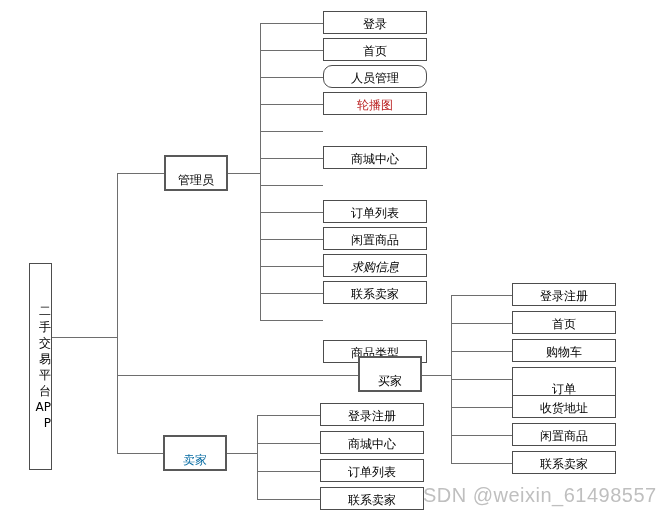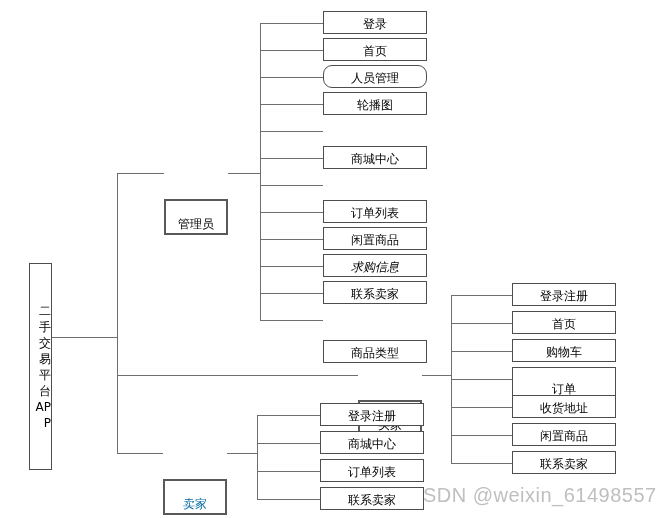--- a/index.html
+++ b/index.html
@@ -20,21 +20,20 @@
     align-items: flex-end;
     justify-content: center;
     font-size: 12px;
     color: #000000;
     text-align: center;
     white-space: nowrap;
   }
   .branch-node {
     border-width: 2px;
     border-color: #595959;
-    margin-top: 44px;
   }
   .root-node {
     flex-direction: column;
     line-height: 16px;
   }
   .root-node span { display: block; }
   .line {
     position: absolute;
     background: #6e6e6e;
   }
@@ -77,21 +76,21 @@
     </div>
     <div class="line" style="left: 260px; top: 50px; width: 63px; height: 1px; background: rgb(110, 110, 110);"></div>
     <div class="node" style="left: 323px; top: 38px; width: 104px; height: 23px; border-color: rgb(77, 77, 77); color: rgb(0, 0, 0);">
       <span>首页</span>
     </div>
     <div class="line" style="left: 260px; top: 77px; width: 63px; height: 1px; background: rgb(110, 110, 110);"></div>
     <div class="node" style="left: 323px; top: 65px; width: 104px; height: 23px; border-color: rgb(77, 77, 77); color: rgb(0, 0, 0); border-radius: 9px;">
       <span>人员管理</span>
     </div>
     <div class="line" style="left: 260px; top: 104px; width: 63px; height: 1px; background: rgb(110, 110, 110);"></div>
-    <div class="node" style="left: 323px; top: 92px; width: 104px; height: 23px; border-color: rgb(77, 77, 77); color: #000000;">
+    <div class="node" style="left: 323px; top: 92px; width: 104px; height: 23px; border-color: rgb(77, 77, 77); color: #b91c1c;">
       <span>轮播图</span>
     </div>
     <div class="line" style="left: 260px; top: 131px; width: 63px; height: 1px; background: rgb(110, 110, 110);"></div>
     <div class="line" style="left: 260px; top: 158px; width: 63px; height: 1px; background: rgb(110, 110, 110);"></div>
     <div class="node" style="left: 323px; top: 146px; width: 104px; height: 23px; border-color: rgb(77, 77, 77); color: rgb(0, 0, 0);">
       <span>商城中心</span>
     </div>
     <div class="line" style="left: 260px; top: 185px; width: 63px; height: 1px; background: rgb(110, 110, 110);"></div>
     <div class="line" style="left: 260px; top: 212px; width: 63px; height: 1px; background: rgb(110, 110, 110);"></div>
     <div class="node" style="left: 323px; top: 200px; width: 104px; height: 23px; border-color: rgb(77, 77, 77); color: rgb(0, 0, 0);">

